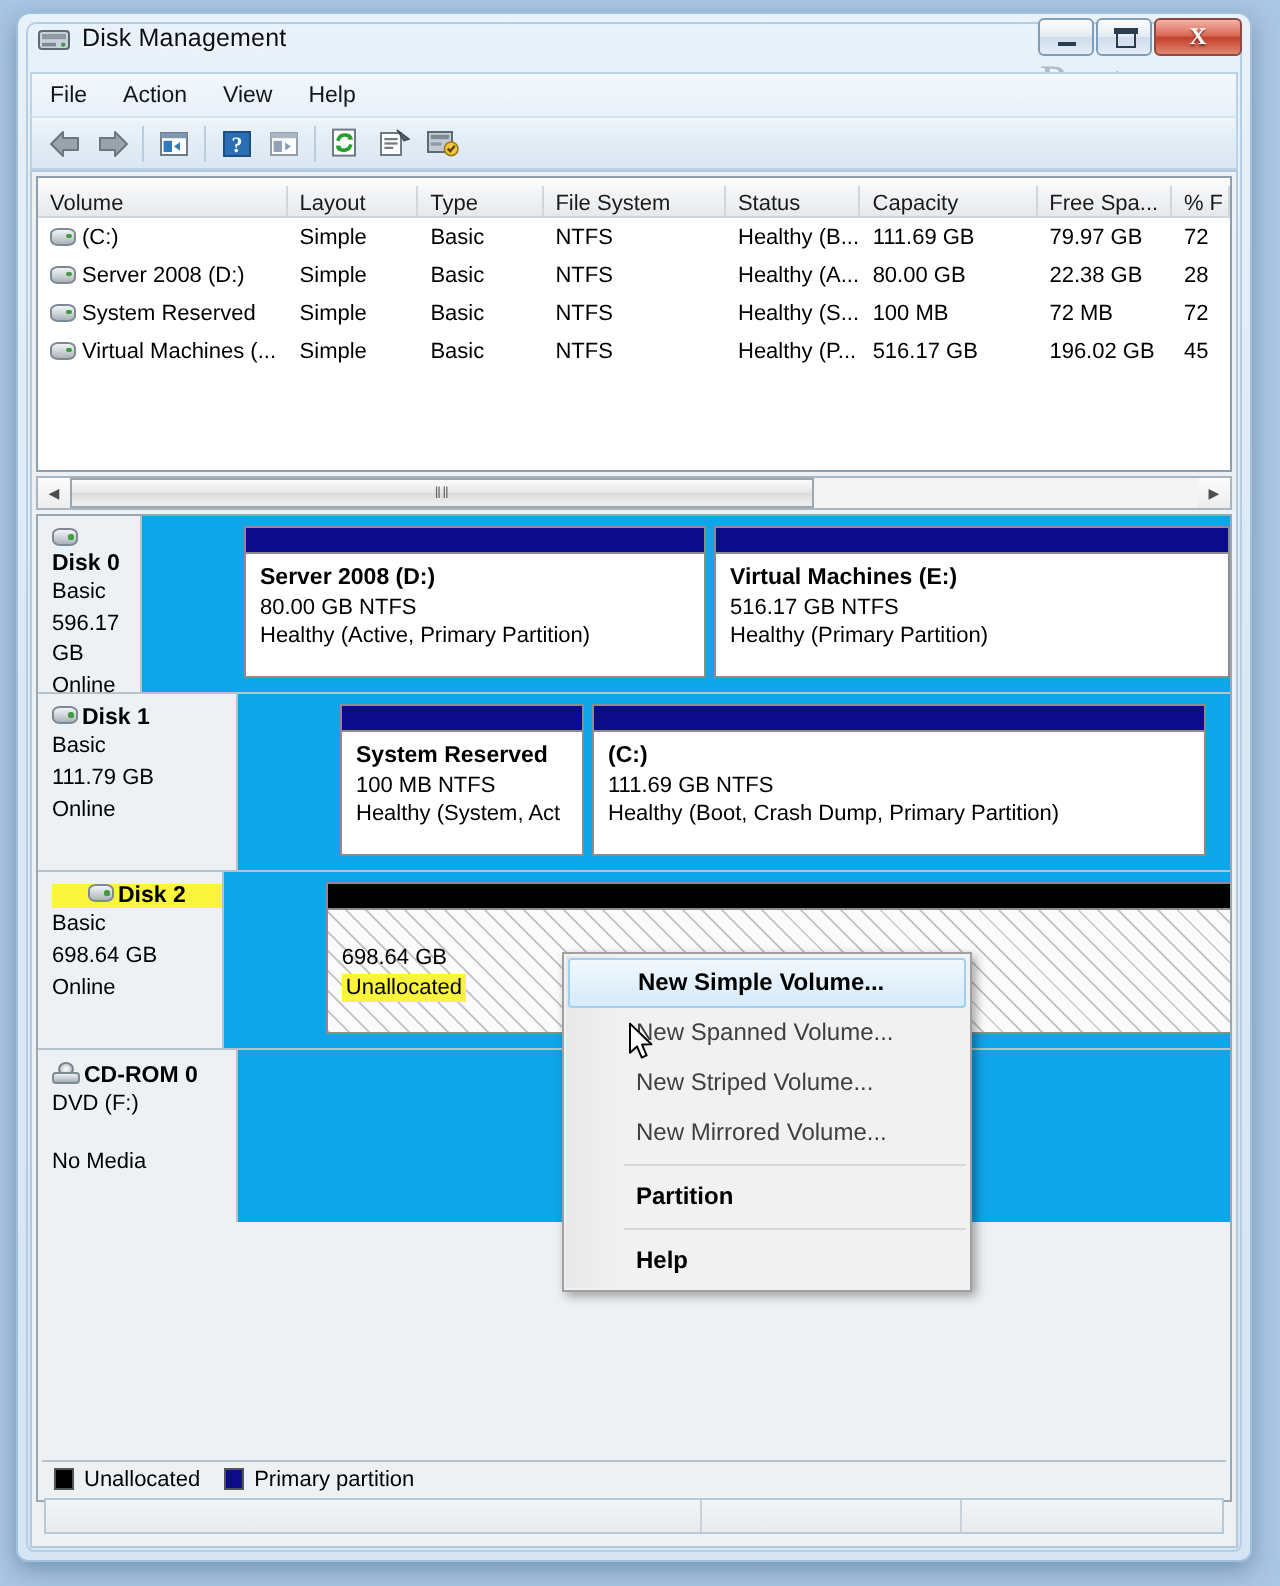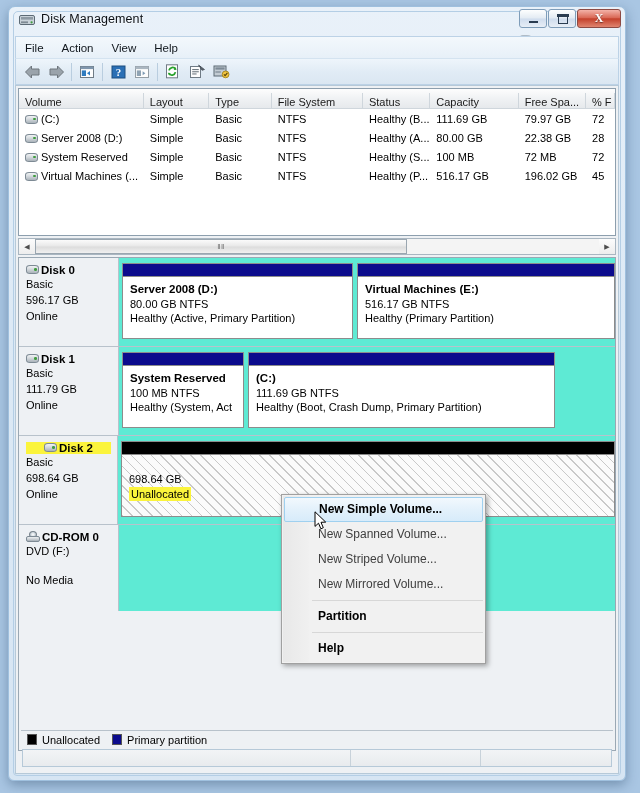--- a/index.html
+++ b/index.html
@@ -148,21 +148,22 @@
   
   .gpane{
     position:absolute;left:2px;top:171px;right:2px;bottom:22px;
     background:#eef1f4;border:1px solid #9aa8b4;box-sizing:border-box;
     overflow:hidden;
   }
   .disk-row{
     position:relative;height:88px;
     border-bottom:1px solid #b8c2cb;
     display:flex;
-    background:#5eead4;
+    background:#0ea5e9;
+    gap:48px;
   }
   .disk-row.cd{height:86px;border-bottom:none;}
   .disk-info{
     width:100px;box-sizing:border-box;
     border-right:1px solid #b8c2cb;
     padding:6px 0 0 7px;background:#eef1f4;
     position:relative;
   }
   .disk-name{font-size:11.5px;font-weight:bold;white-space:nowrap;display:inline-block;}
   .disk-name.hl{background:#fbf43c;padding:0 18px;}
@@ -226,21 +227,21 @@
   .lg-item{display:flex;align-items:center;margin-right:12px;}
   
   .statusbar{
     position:absolute;left:6px;right:6px;bottom:6px;height:18px;
     background:linear-gradient(180deg,#f2f4f6,#e8ebee);
     border:1px solid #b6c9d8;box-sizing:border-box;display:flex;
   }
   .st-cell{border-right:1px solid #c8d2da;height:100%;box-sizing:border-box;}
   
   .ctxmenu{
-    position:absolute;left:272px;top:487px;width:205px;
+    position:absolute;left:272px;top:469px;width:205px;
     background:#f1f1f1;
     border:1px solid #a0a0a0;
     box-shadow:2px 2px 5px rgba(0,0,0,.35);
     padding:2px 0;box-sizing:border-box;z-index:40;
   }
   .ctx-gutter{
     position:absolute;left:1px;top:1px;bottom:1px;width:26px;
     background:linear-gradient(90deg,#e8e8e8,#f0f0f0);
   }
   .ctx-item{

